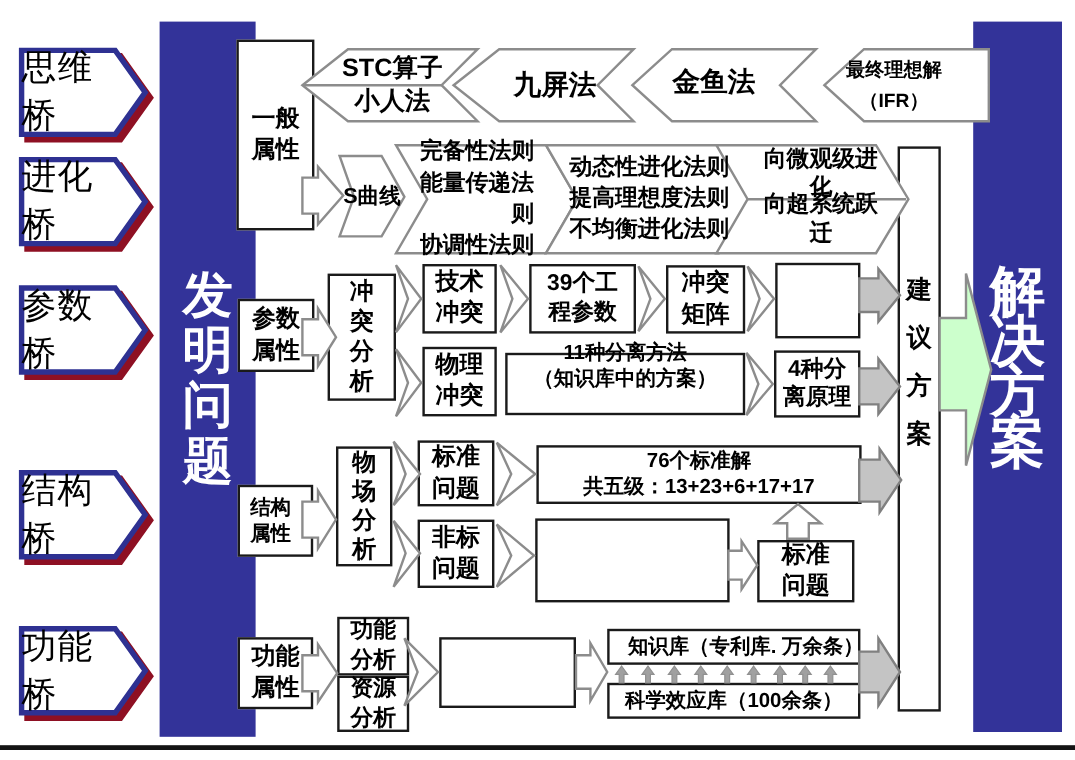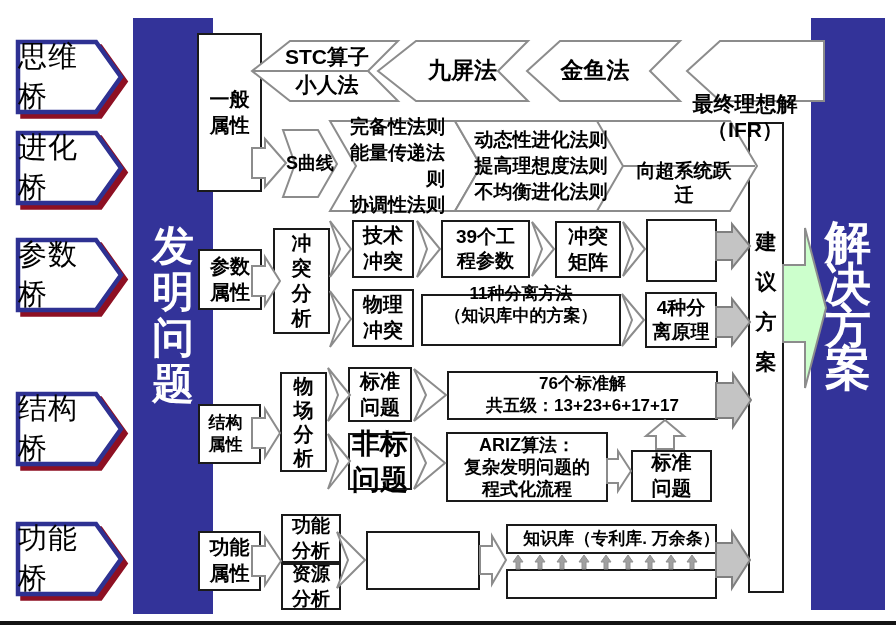--- a/index.html
+++ b/index.html
@@ -150,30 +150,31 @@
   <div class="txt" style="left:748px;top:212px;width:36px;height:180px;font-size:21px;line-height:40px;">建
 议
 方
 案</div>
 
   <div class="txt" style="left:197px;top:33px;width:65px;height:159px;font-size:20px;">一般
 属性</div>
   <div class="txt" style="left:262px;top:42px;width:130px;height:58px;font-size:21px;line-height:28px;">STC算子
 小人法</div>
   <div class="txt" style="left:400px;top:44px;width:125px;height:54px;font-size:23px;">九屏法</div>
-  <div class="txt" style="left:535px;top:44px;width:120px;height:54px;font-size:23px;">金鱼法</div>
-  <div class="txt" style="left:689px;top:44px;width:112px;height:56px;font-size:21px;line-height:26px;margin-top:45px;">最终理想解
+  <div class="txt" style="left:535px;top:44px;width:120px;height:54px;font-size:23px;font-family:Liberation Mono, monospace;">金鱼法</div>
+  <div class="txt" style="left:689px;top:44px;width:112px;height:56px;font-size:16px;line-height:26px;">最终理想解
 （IFR）</div>
   <div class="txt" style="left:282px;top:150px;width:56px;height:28px;font-size:18px;">S曲线</div>
   <div class="txt right" style="left:335px;top:127px;width:110px;height:78px;font-size:19px;line-height:26px;">完备性法则
 能量传递法则
 协调性法则</div>
   <div class="txt" style="left:470px;top:127px;width:142px;height:78px;font-size:19px;line-height:26px;">动态性进化法则
 提高理想度法则
 不均衡进化法则</div>
+  <div class="txt" style="left:628px;top:132px;width:112px;height:26px;font-size:19px;">向微观级进化</div>
   <div class="txt" style="left:628px;top:170px;width:112px;height:26px;font-size:19px;">向超系统跃迁</div>
 
   <div class="txt" style="left:198px;top:249px;width:64px;height:61px;font-size:20px;">参数
 属性</div>
   <div class="txt" style="left:273px;top:228px;width:57px;height:106px;font-size:20px;line-height:25px;">冲
 突
 分
 析</div>
   <div class="txt" style="left:352px;top:220px;width:62px;height:58px;font-size:20px;">技术
 冲突</div>
@@ -189,31 +190,29 @@
 离原理</div>
 
   <div class="txt" style="left:194px;top:404px;width:63px;height:60px;font-size:17px;">结构
 属性</div>
   <div class="txt" style="left:280px;top:372px;width:47px;height:100px;font-size:20px;line-height:24px;">物
 场
 分
 析</div>
   <div class="txt" style="left:348px;top:367px;width:64px;height:55px;font-size:20px;">标准
 问题</div>
-  <div class="txt" style="left:348px;top:433px;width:64px;height:57px;font-size:28px;">非标
+  <div class="txt" style="left:348px;top:433px;width:64px;height:57px;font-size:20px;">非标
 问题</div>
   <div class="txt" style="left:447px;top:371px;width:271px;height:48px;font-size:17px;">76个标准解
 共五级：13+23+6+17+17</div>
-  <div class="txt" style="left:446px;top:432px;width:162px;height:70px;font-size:18px;line-height:22px;">ARIZ算法：
-复杂发明问题的
-程式化流程</div>
   <div class="txt" style="left:631px;top:450px;width:81px;height:52px;font-size:20px;">标准
 问题</div>
 
   <div class="txt" style="left:198px;top:531px;width:63px;height:60px;font-size:20px;">功能
 属性</div>
   <div class="txt" style="left:281px;top:514px;width:60px;height:49px;font-size:19px;">功能
 分析</div>
   <div class="txt" style="left:281px;top:563px;width:60px;height:47px;font-size:19px;">资源
 分析</div>
   <div class="txt" style="left:506px;top:524px;width:231px;height:30px;font-size:17px;">知识库（专利库. 万余条）</div>
+  <div class="txt" style="left:506px;top:569px;width:211px;height:30px;font-size:17px;">科学效应库（100余条）</div>
 
 </div>
 
 </body></html>

